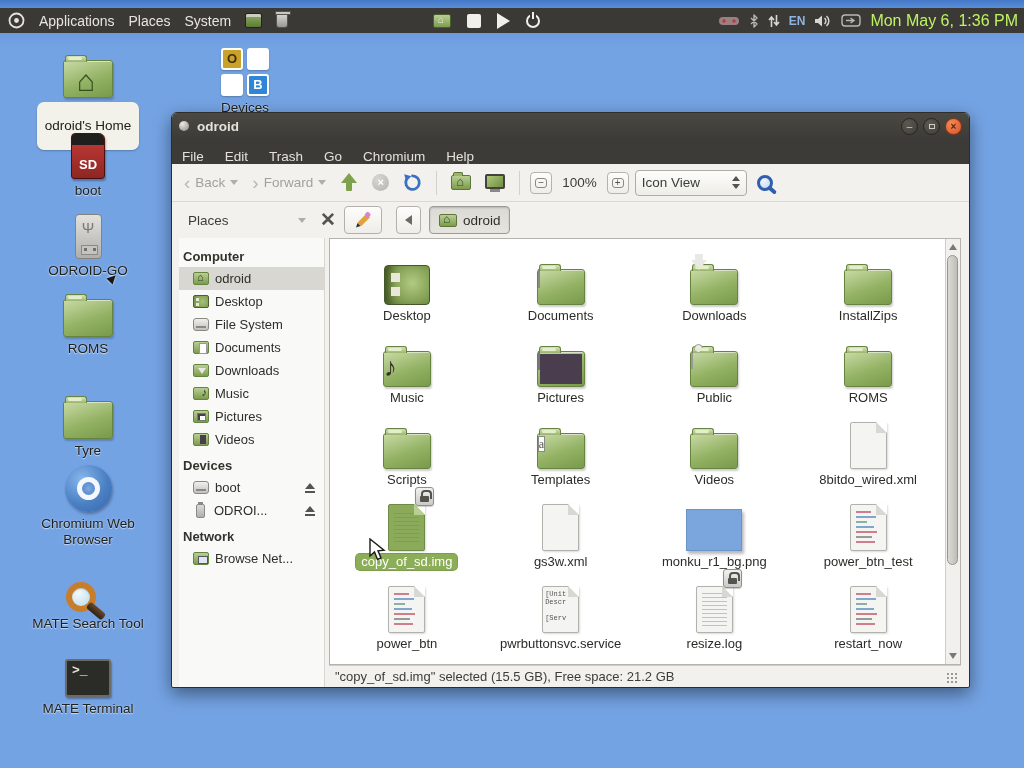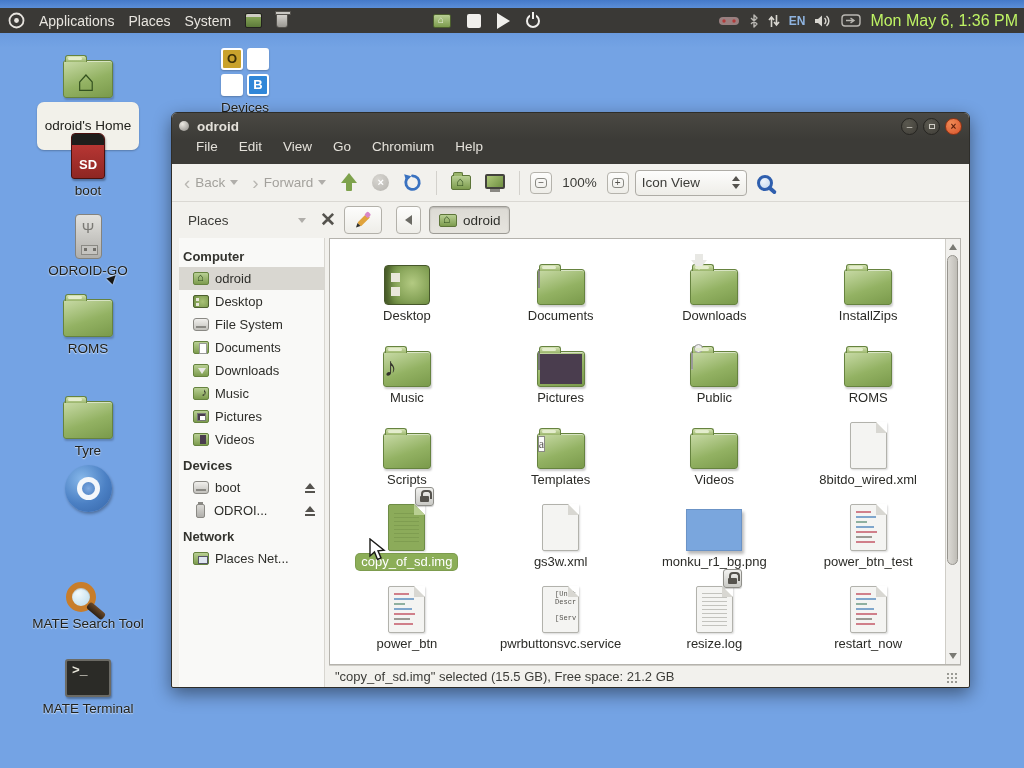--- a/index.html
+++ b/index.html
@@ -115,40 +115,40 @@
   .text-color .f-page .inner, .log .f-page .inner { position:absolute; inset:6px 5px 6px 5px; }
   .text-color .f-page .inner { background-image:
     linear-gradient(90deg,#d07f8a 0 60%,transparent 0),linear-gradient(90deg,#7fa6cc 0 80%,transparent 0),
     linear-gradient(90deg,#8fb0a0 0 45%,transparent 0),linear-gradient(90deg,#7fa6cc 0 70%,transparent 0),
     linear-gradient(90deg,#d07f8a 0 85%,transparent 0),linear-gradient(90deg,#9a9a94 0 65%,transparent 0),
     linear-gradient(90deg,#d07f8a 0 75%,transparent 0);
     background-size:100% 2px; background-repeat:no-repeat;
     background-position:0 0,0 5px,0 10px,0 15px,0 20px,0 25px,0 30px; }
   .log .f-page .inner { background-image:repeating-linear-gradient(#c3c3be 0 1px,transparent 1px 4px); }
   .service .f-page .inner { position:absolute; inset:3px 2px; font-family:"Liberation Mono",monospace;
-    font-size:7px; line-height:8px; color:#55534e; white-space:pre;text-align:right; }
+    font-size:7px; line-height:8px; color:#55534e; white-space:pre; }
   .emblem { display:none; position:absolute; top:-8px; right:-9px; width:19px; height:19px; border-radius:3px;
     background:linear-gradient(#f2f2f0,#c9c9c5); border:1px solid #8f8f8a; box-shadow:0 1px 1px rgba(0,0,0,.2); }
   .emblem.lock { display:block; }
   .emblem.lock::before { content:""; position:absolute; left:5px; top:2px; width:7px; height:7px; border:2px solid #55534e; border-bottom:none; border-radius:4px 4px 0 0; }
   .emblem.lock::after { content:""; position:absolute; left:4px; bottom:3px; width:9px; height:6px; background:#55534e; border-radius:1px; }
 
   
   .window { position:absolute; left:143px; top:112px; width:799px; height:576px; z-index:10;
     background:#f2f1ed; border:1px solid #2e2d29; border-radius:6px 6px 2px 2px; box-shadow:0 6px 18px rgba(0,0,0,.45); display:flex; flex-direction:column;margin-left:28px; }
   .titlebar { height:26px; background:linear-gradient(#4a4843,#3c3b37); border-radius:5px 5px 0 0;
     display:flex; align-items:center; padding:0 7px; gap:8px; }
   .win-dot { width:10px; height:10px; border-radius:50%; background:radial-gradient(circle at 35% 30%,#ece9e2,#8a8883); }
   .win-title { color:#e4e1da; font-size:13.5px; font-weight:bold; }
   .win-btns { margin-left:auto; display:flex; gap:5px; }
   .wbtn { width:17px; height:17px; border-radius:50%; background:radial-gradient(circle at 35% 30%,#5a584f,#403e38); border:1px solid #262521;
     color:#cfccc4; font-size:10px; line-height:15px; text-align:center; }
   .wbtn .sq { display:inline-block; width:6px; height:5px; border:1px solid #cfccc4; margin-bottom:1px; }
   .wbtn.close { background:radial-gradient(circle at 35% 30%,#f08a55,#d8542c); border-color:#8f3314; color:#5e1f0c; font-weight:bold; }
-  .menubar { height:25px; background:#3c3b37; display:flex; align-items:flex-start; gap:21px; padding:0 24px; }
+  .menubar { height:25px; background:#3c3b37; display:flex; align-items:flex-end; gap:21px; padding:0 10px; }
   .menubar .mitem { color:#e4e1da; font-size:13.5px; }
 
   .toolbar { height:38px; display:flex; align-items:center; gap:6px; padding:0 8px; background:#f2f1ed; border-bottom:1px solid #dad8d3; }
   .tbtn { display:flex; align-items:center; gap:5px; padding:2px 4px; border-radius:3px; }
   .tbtn .chev { font-size:19px; color:#b9b7b2; line-height:16px; }
   .tbtn .tlabel { font-size:13.5px; color:#a3a19c; }
   .caret { width:0; height:0; border-left:4px solid transparent; border-right:4px solid transparent; border-top:5px solid #b0aeaa; }
   .up-arrow { position:relative; width:18px; height:20px; }
   .up-arrow::before { content:""; position:absolute; left:1px; top:0; border-left:8px solid transparent; border-right:8px solid transparent; border-bottom:10px solid #7ea24c; }
   .up-arrow::after { content:""; position:absolute; left:6px; top:9px; width:6px; height:9px; background:#7ea24c; border-radius:1px; }
@@ -297,20 +297,21 @@
         <span class="gfold"></span>
         </div>
         <div class="dlabel">Tyre</div>
       </div>
 
       <div class="dicon">
         <div class="dg chromium">
 
         <span class="g-chromium"></span>
         </div>
+        <div class="dlabel">Chromium Web Browser</div>
       </div>
 
       <div class="dicon">
         <div class="dg magnifier">
 
         <span class="g-mag"></span>
         </div>
         <div class="dlabel">MATE Search Tool</div>
       </div>
 
@@ -385,21 +386,21 @@
         <span class="wbtn"><span class="sq"></span></span>
         <span class="wbtn close">×</span>
       </span>
     </div>
     <div class="menubar">
 
         <span class="mitem">File</span>
 
         <span class="mitem">Edit</span>
 
-        <span class="mitem">View</span>
+        <span class="mitem">Trash</span>
 
         <span class="mitem">Go</span>
 
         <span class="mitem">Chromium</span>
 
         <span class="mitem">Help</span>
 
     </div>
 
     <div class="toolbar">
@@ -528,21 +529,21 @@
           <div class="srow">
             <span class="mini usb"></span>
             <span>ODROI...</span>
             <span class="eject has-eject"></span>
           </div>
 
         <div class="shead">Network</div>
 
           <div class="srow">
             <span class="mini network"></span>
-            <span>Places Net...</span>
+            <span>Browse Net...</span>
           </div>
 
       </div>
 
       <div class="file-col">
         <div class="fileview">
           <div class="grid-area">
 
               <div class="cell">
                 <div class="icon-slot fi g-desktop-cell">

